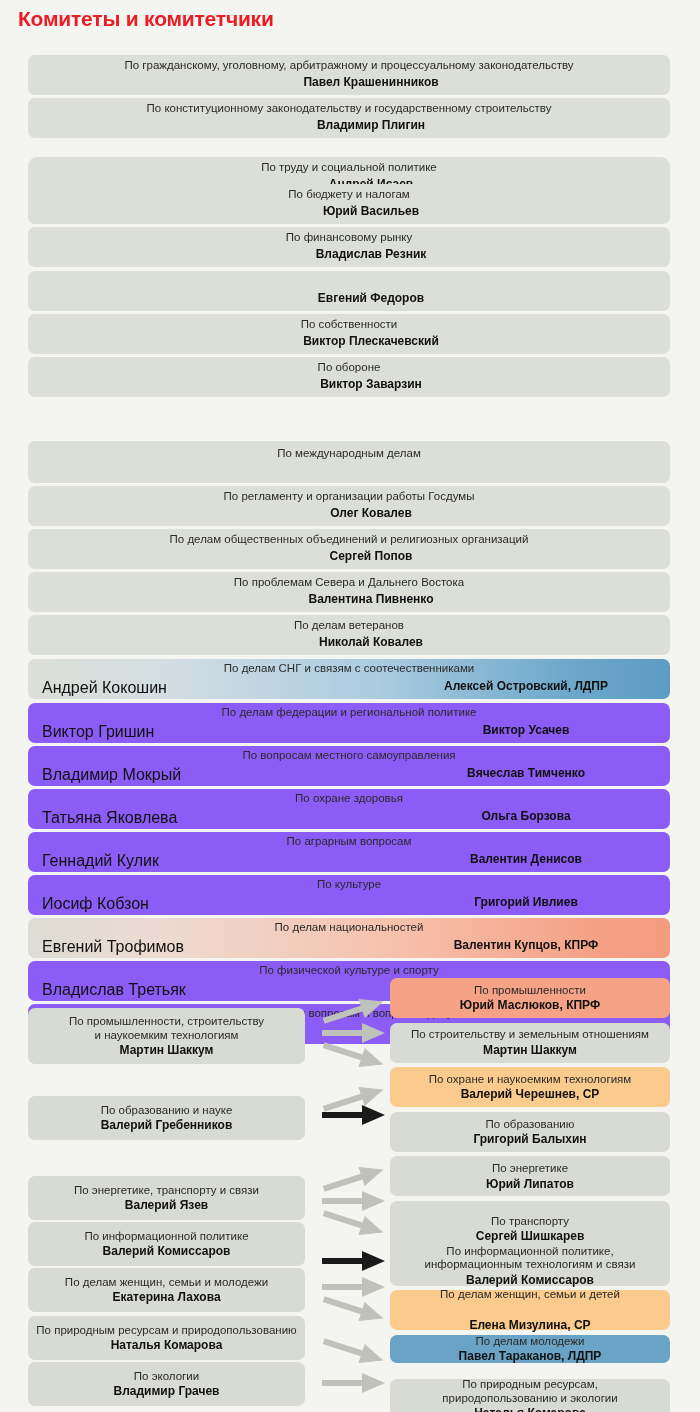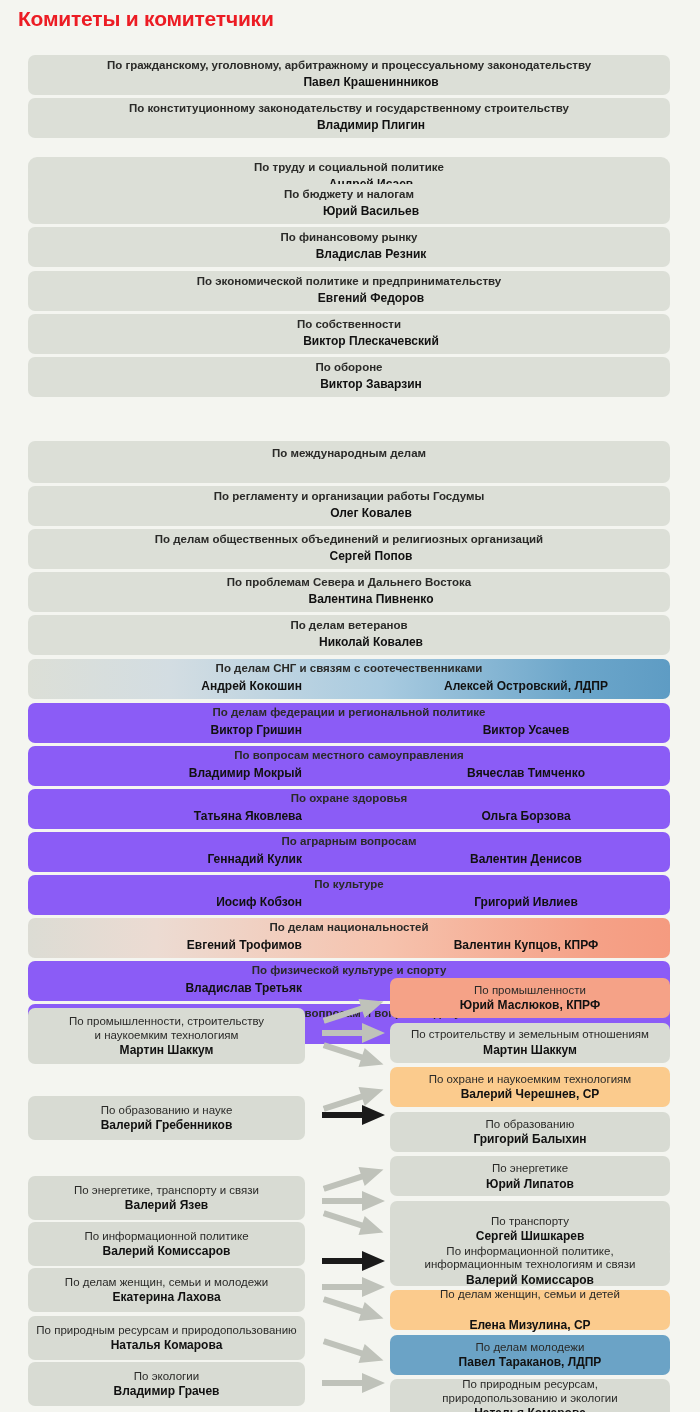--- a/index.html
+++ b/index.html
@@ -24,33 +24,33 @@
   
   .row{
     position:absolute;left:28px;width:642px;height:40px;
     background:#dcdfd7;
     border-radius:7px;
     box-sizing:border-box;
   }
   .row .cmt{
     position:absolute;left:0;right:0;top:4px;
     text-align:center;font-size:11.5px;line-height:13px;
-    color:#2a2a28;font-weight:bold;
+    color:#2a2a28;font-weight:normal;
   }
   .row .chair{
     position:absolute;left:0;right:0;top:20px;
     text-align:center;font-size:12px;line-height:14px;
     font-weight:bold;color:#111;padding-left:44px;
   }
 
   
   .row.two .cmt{top:3px;}
   .row.two .nameL{
     position:absolute;left:14px;top:20px;width:260px;
-    text-align:right;font-size:12px;font-weight:bold;color:#111;
+    text-align:left;font-size:16px;font-weight:normal;color:#111;
   }
   .row.two .nameR{
     position:absolute;right:14px;top:20px;width:260px;
     text-align:center;font-size:12px;font-weight:bold;color:#111;
   }
 
   
   .row.plain2{background:#8b5cf6;}
   .row.grad-blue{
     background:linear-gradient(to right,#dcdfd7 0%,#d3dde2 22%,#a9cbe0 55%,#6ca6ca 85%,#5e9cc4 100%);
@@ -108,21 +108,20 @@
       </div>
       <div class="row" style="top: 184.3px;">
         <div class="cmt">По бюджету и налогам</div>
         <div class="chair">Юрий Васильев</div>
       </div>
       <div class="row" style="top: 227.4px;">
         <div class="cmt">По финансовому рынку</div>
         <div class="chair">Владислав Резник</div>
       </div>
       <div class="row" style="top: 270.5px;">
-        <div class="cmt">По экономической политике и предпринимательству</div>
         <div class="chair">Евгений Федоров</div>
       </div>
       <div class="row" style="top: 313.6px;">
         <div class="cmt">По собственности</div>
         <div class="chair">Виктор Плескачевский</div>
       </div>
       <div class="row" style="top: 356.7px;">
         <div class="cmt">По обороне</div>
         <div class="chair">Виктор Заварзин</div>
       </div>
@@ -296,21 +295,21 @@
         <div class="chair">Сергей Шишкарев</div>
       </div>
       <div class="boxR" style="top: 1245.6px; height: 40px;">
         <div class="cmt">По информационной политике,<br>информационным технологиям и связи</div>
         <div class="chair">Валерий Комиссаров</div>
       </div>
       <div class="boxR sr" style="top: 1290.2px; height: 40px; gap: 16px;">
         <div class="cmt">По делам женщин, семьи и детей</div>
         <div class="chair">Елена Мизулина, СР</div>
       </div>
-      <div class="boxR ldpr" style="top: 1334.8px; height: 40px;">
+      <div class="boxR ldpr" style="top: 1334.8px; height: 28px;">
         <div class="cmt">По делам молодежи</div>
         <div class="chair">Павел Тараканов, ЛДПР</div>
       </div>
       <div class="boxR" style="top: 1379.4px; height: 40px;">
         <div class="cmt">По природным ресурсам,<br>природопользованию и экологии</div>
         <div class="chair">Наталья Комарова</div>
       </div>
     </div>
 
 </div>

